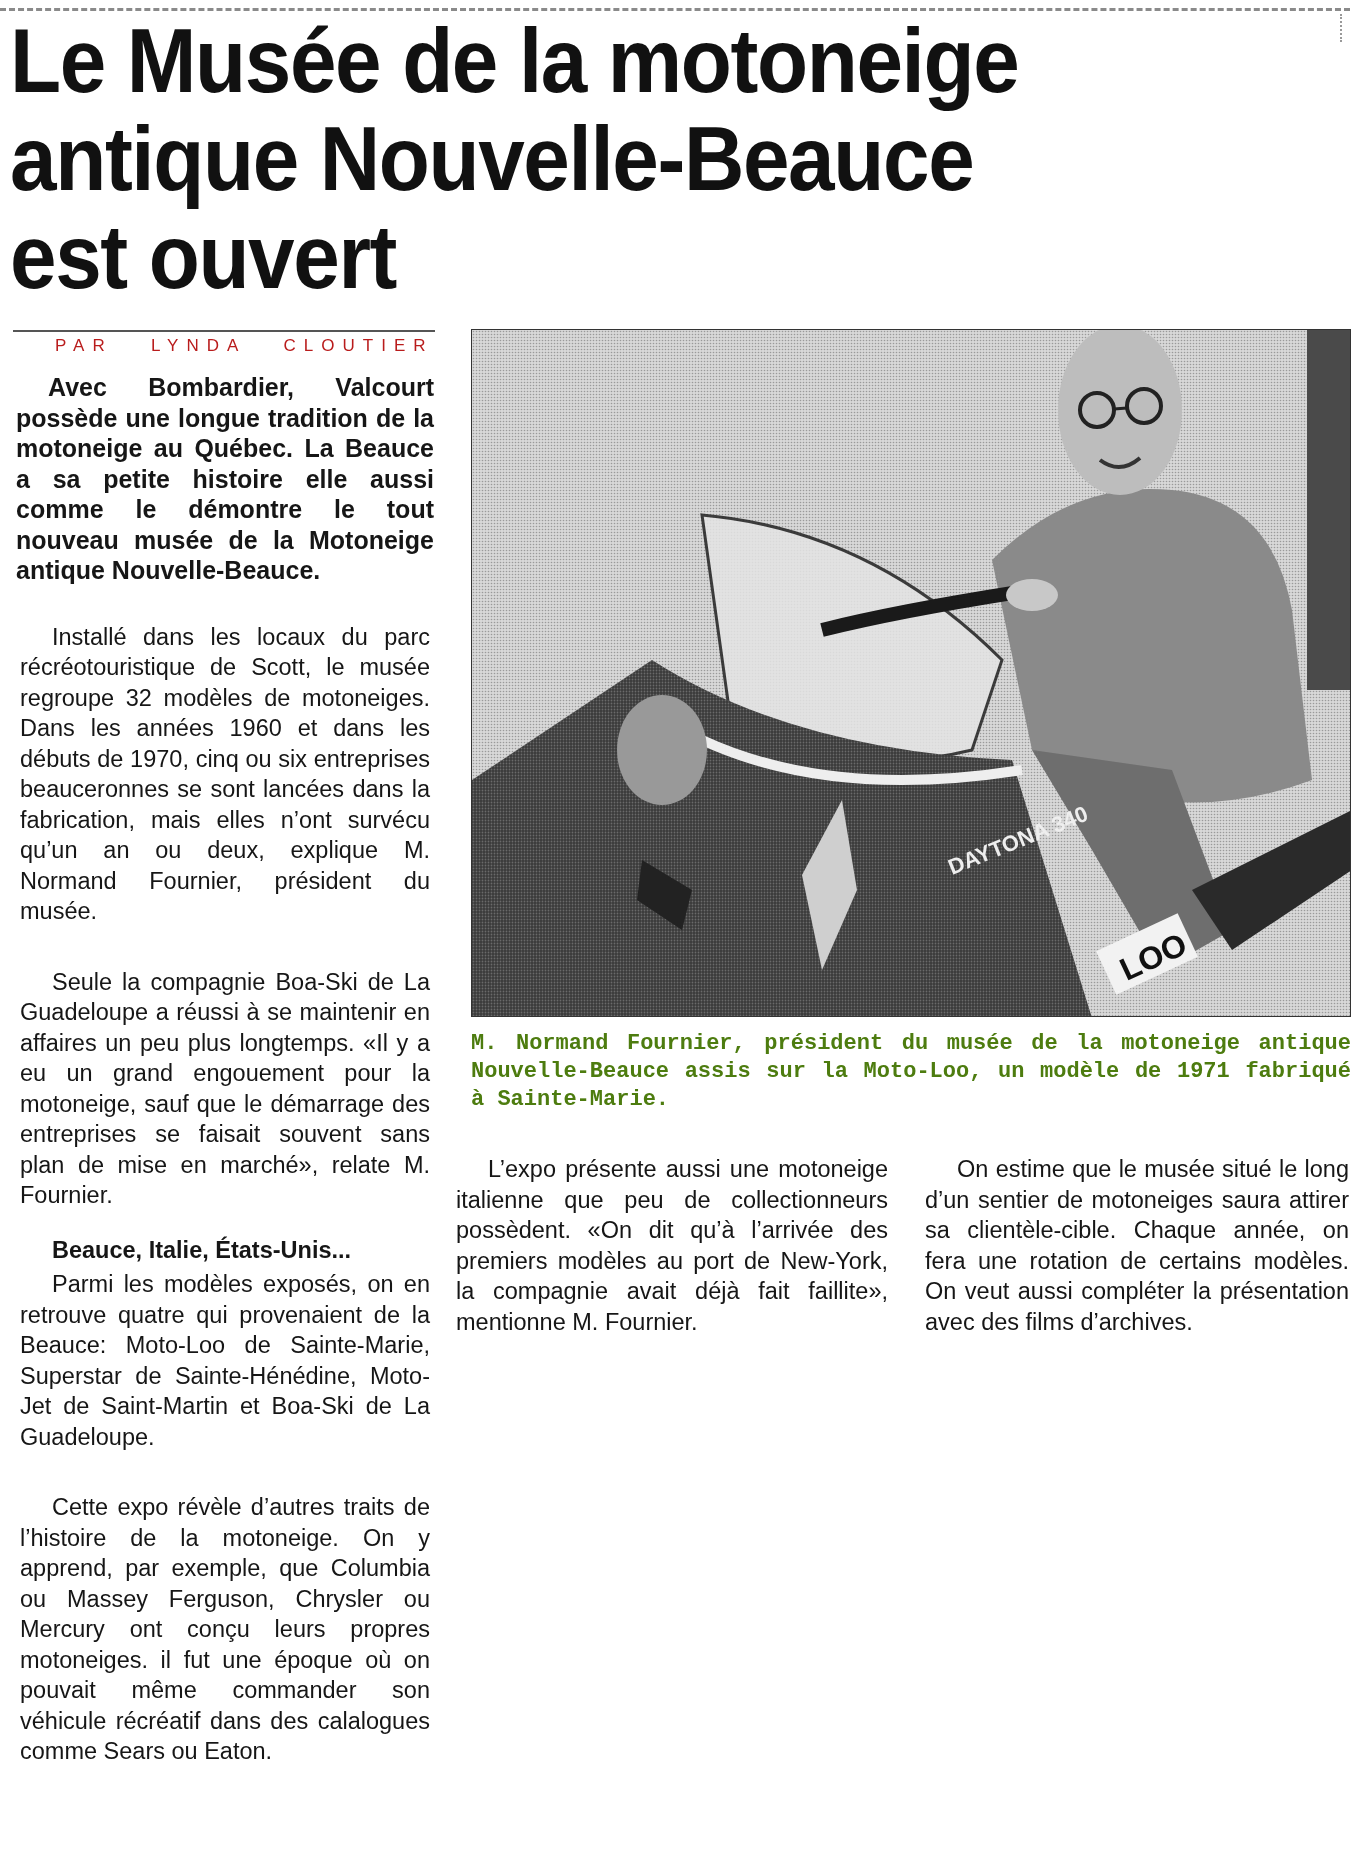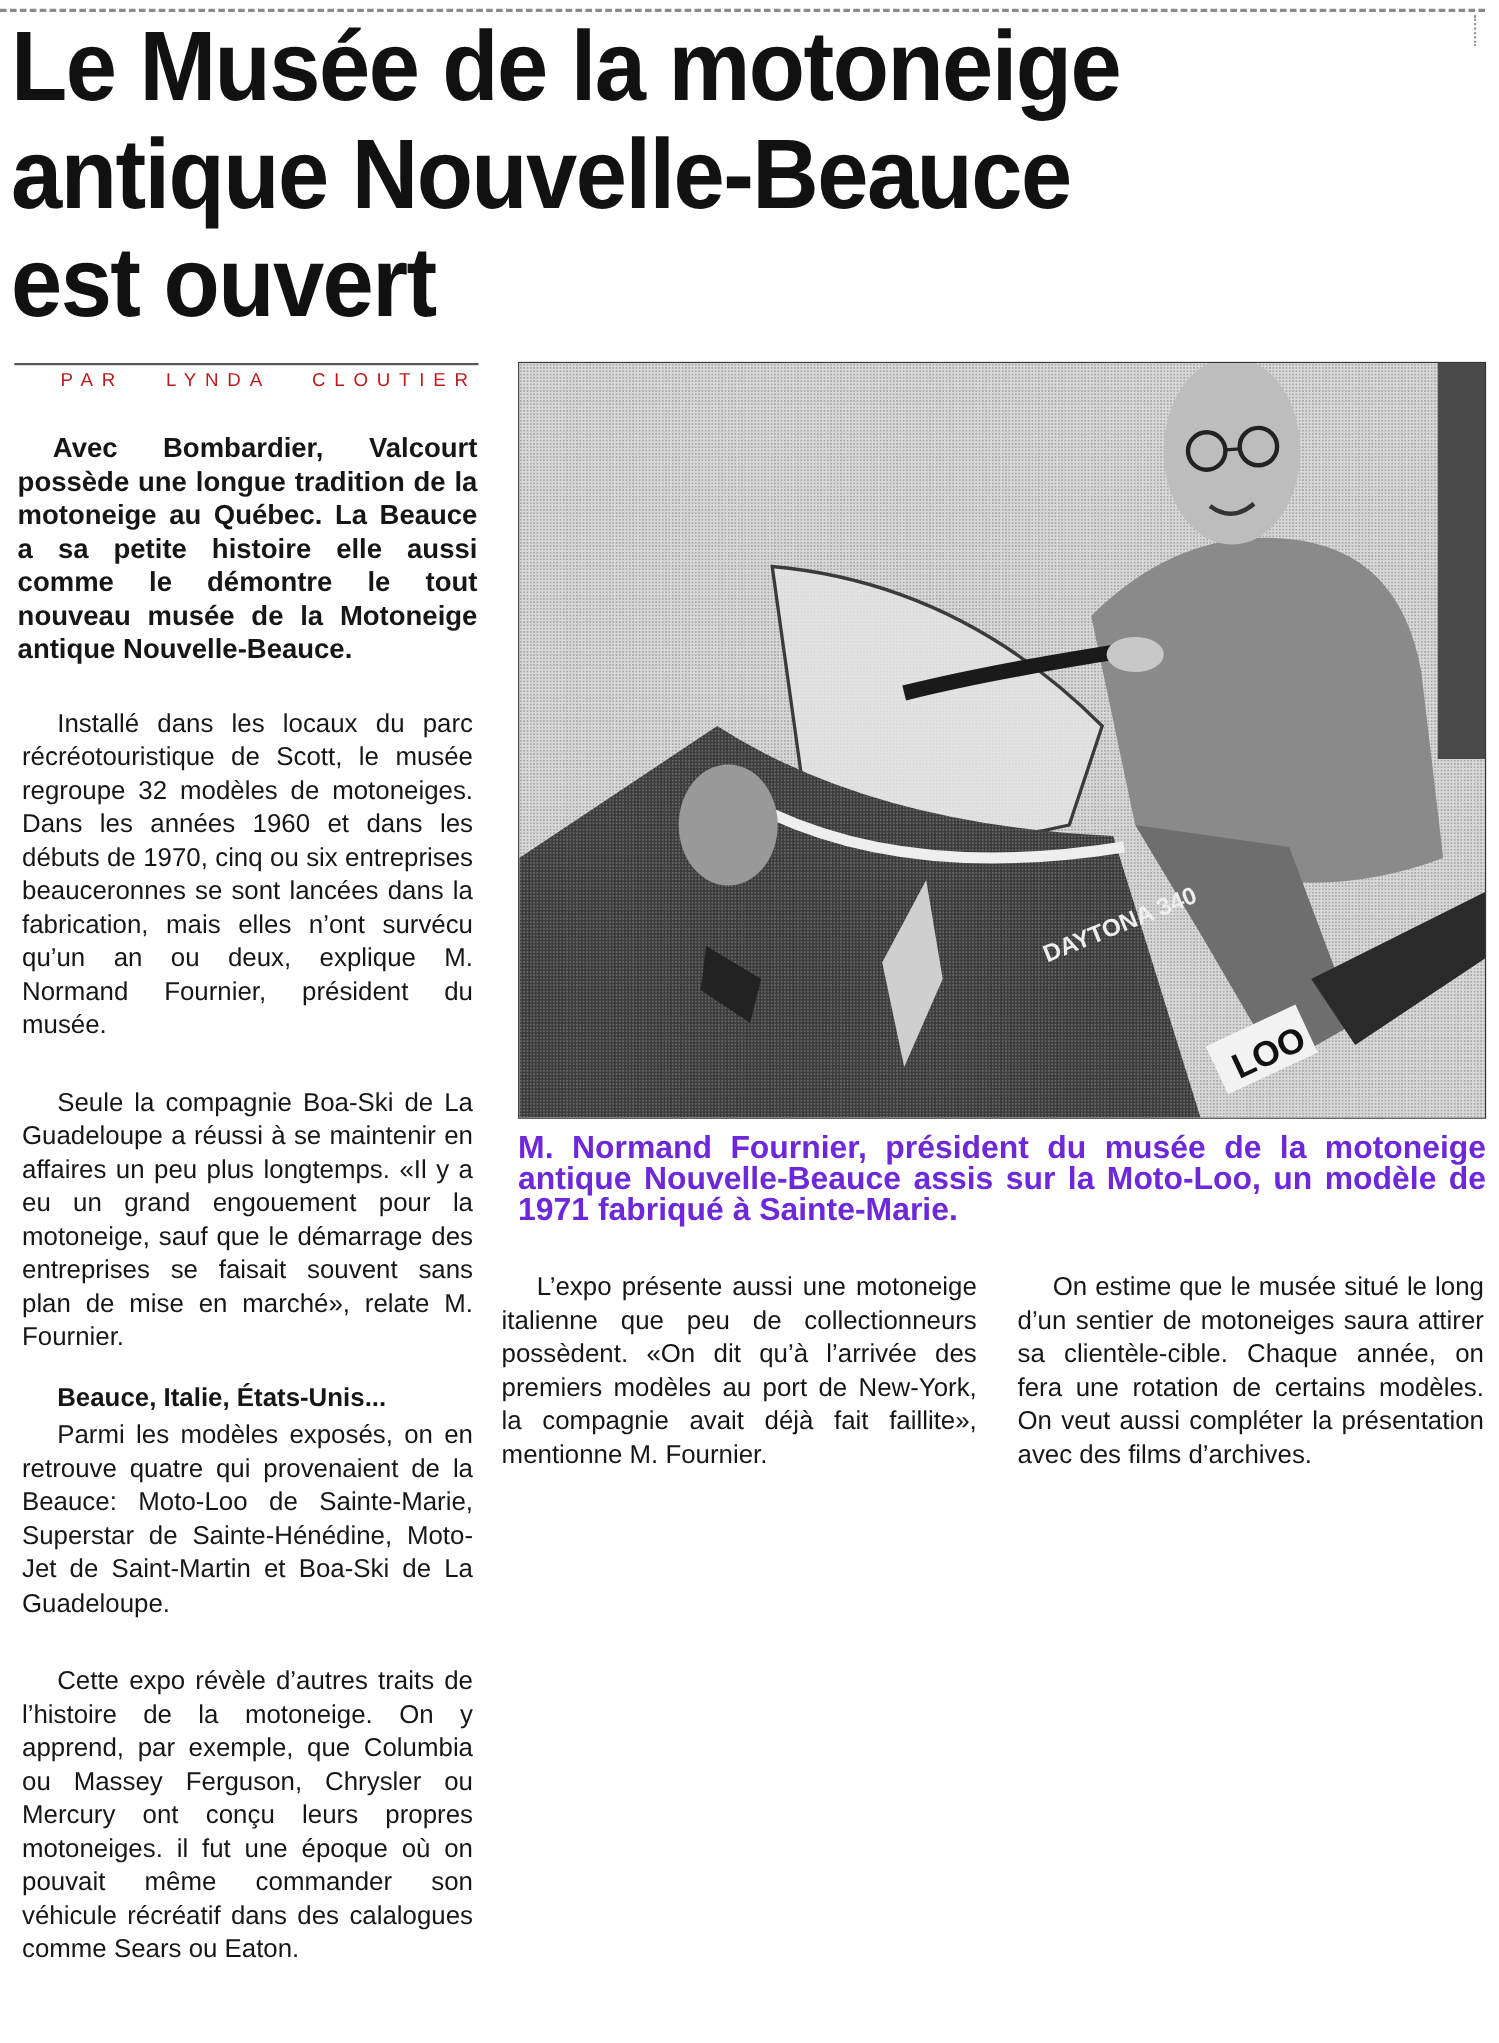--- a/index.html
+++ b/index.html
@@ -13,35 +13,35 @@
     font-size: 90px; line-height: 98px; letter-spacing: -1.5px;
     transform: scaleX(0.93); transform-origin: left top; color: #111;
   }
   .headline div { white-space: nowrap; }
   .byline-rule { left: 13px; top: 330px; width: 422px; height: 0; border-top: 2px solid #555; }
   .byline {
     left: 55px; top: 336px; font-family: "Liberation Sans", sans-serif;
     font-size: 17px; letter-spacing: 8px; color: #b91c1c; white-space: nowrap;
   }
   .col { font-family: "Liberation Sans", sans-serif; color: #161616; }
-  .left-col { left: 16px; top: 392px; width: 418px; }
+  .left-col { left: 16px; top: 372px; width: 418px; }
   .intro { font-weight: bold; font-size: 25px; line-height: 30.5px; text-align: justify; margin: 0; text-indent: 32px; }
   .body p { font-size: 23.5px; line-height: 30.5px; text-align: justify; margin: 4px; text-indent: 32px; }
   .gap { height: 32px; }
   .subhead { font-weight: bold; font-size: 24px; line-height: 30px; margin: 0; }
   .photo {
     left: 471px; top: 329px; width: 880px; height: 688px;
     border: 1px solid #333; box-sizing: border-box; overflow: hidden;
     background: #cfcfcf;
   }
   .photo svg { display: block; }
   .caption {
     left: 471px; top: 1030px; width: 880px;
-    font-family: Liberation Sans, sans-serif; font-weight: bold;
-    font-size: 29px; line-height: 28px; text-align: justify; color: #6d28d9;
+    font-family: Liberation Mono, monospace; font-weight: bold;
+    font-size: 22px; line-height: 28px; text-align: justify; color: #4d7c0f;
   }
   .mid-col { left: 452px; top: 1150px; width: 440px; }
   .right-col { left: 921px; top: 1150px; width: 432px; }
 </style>
 </head>
 <body>
 
 <div class="abs dashrule"></div>
 <div class="abs edgemark"></div>
 

